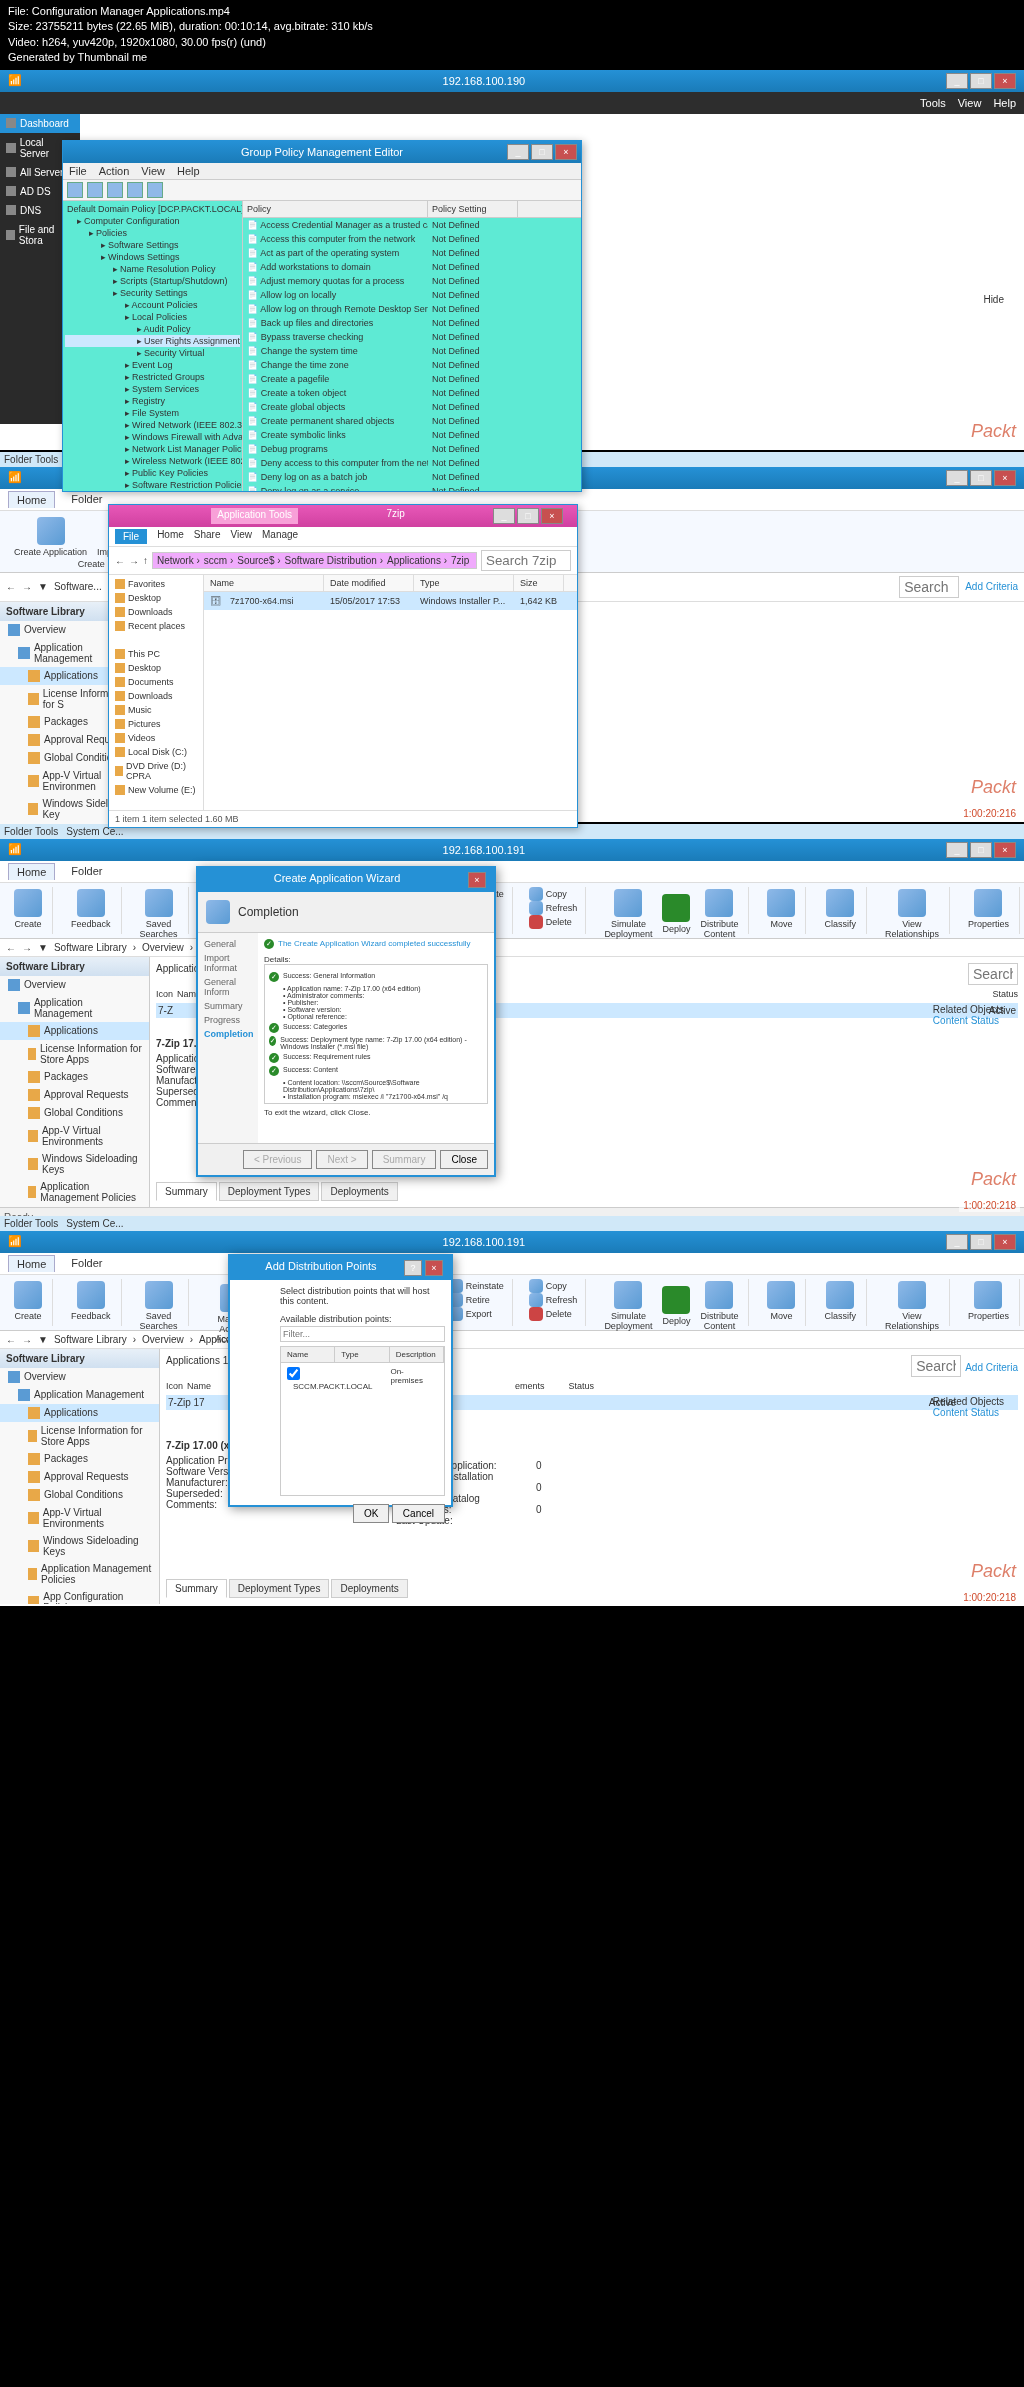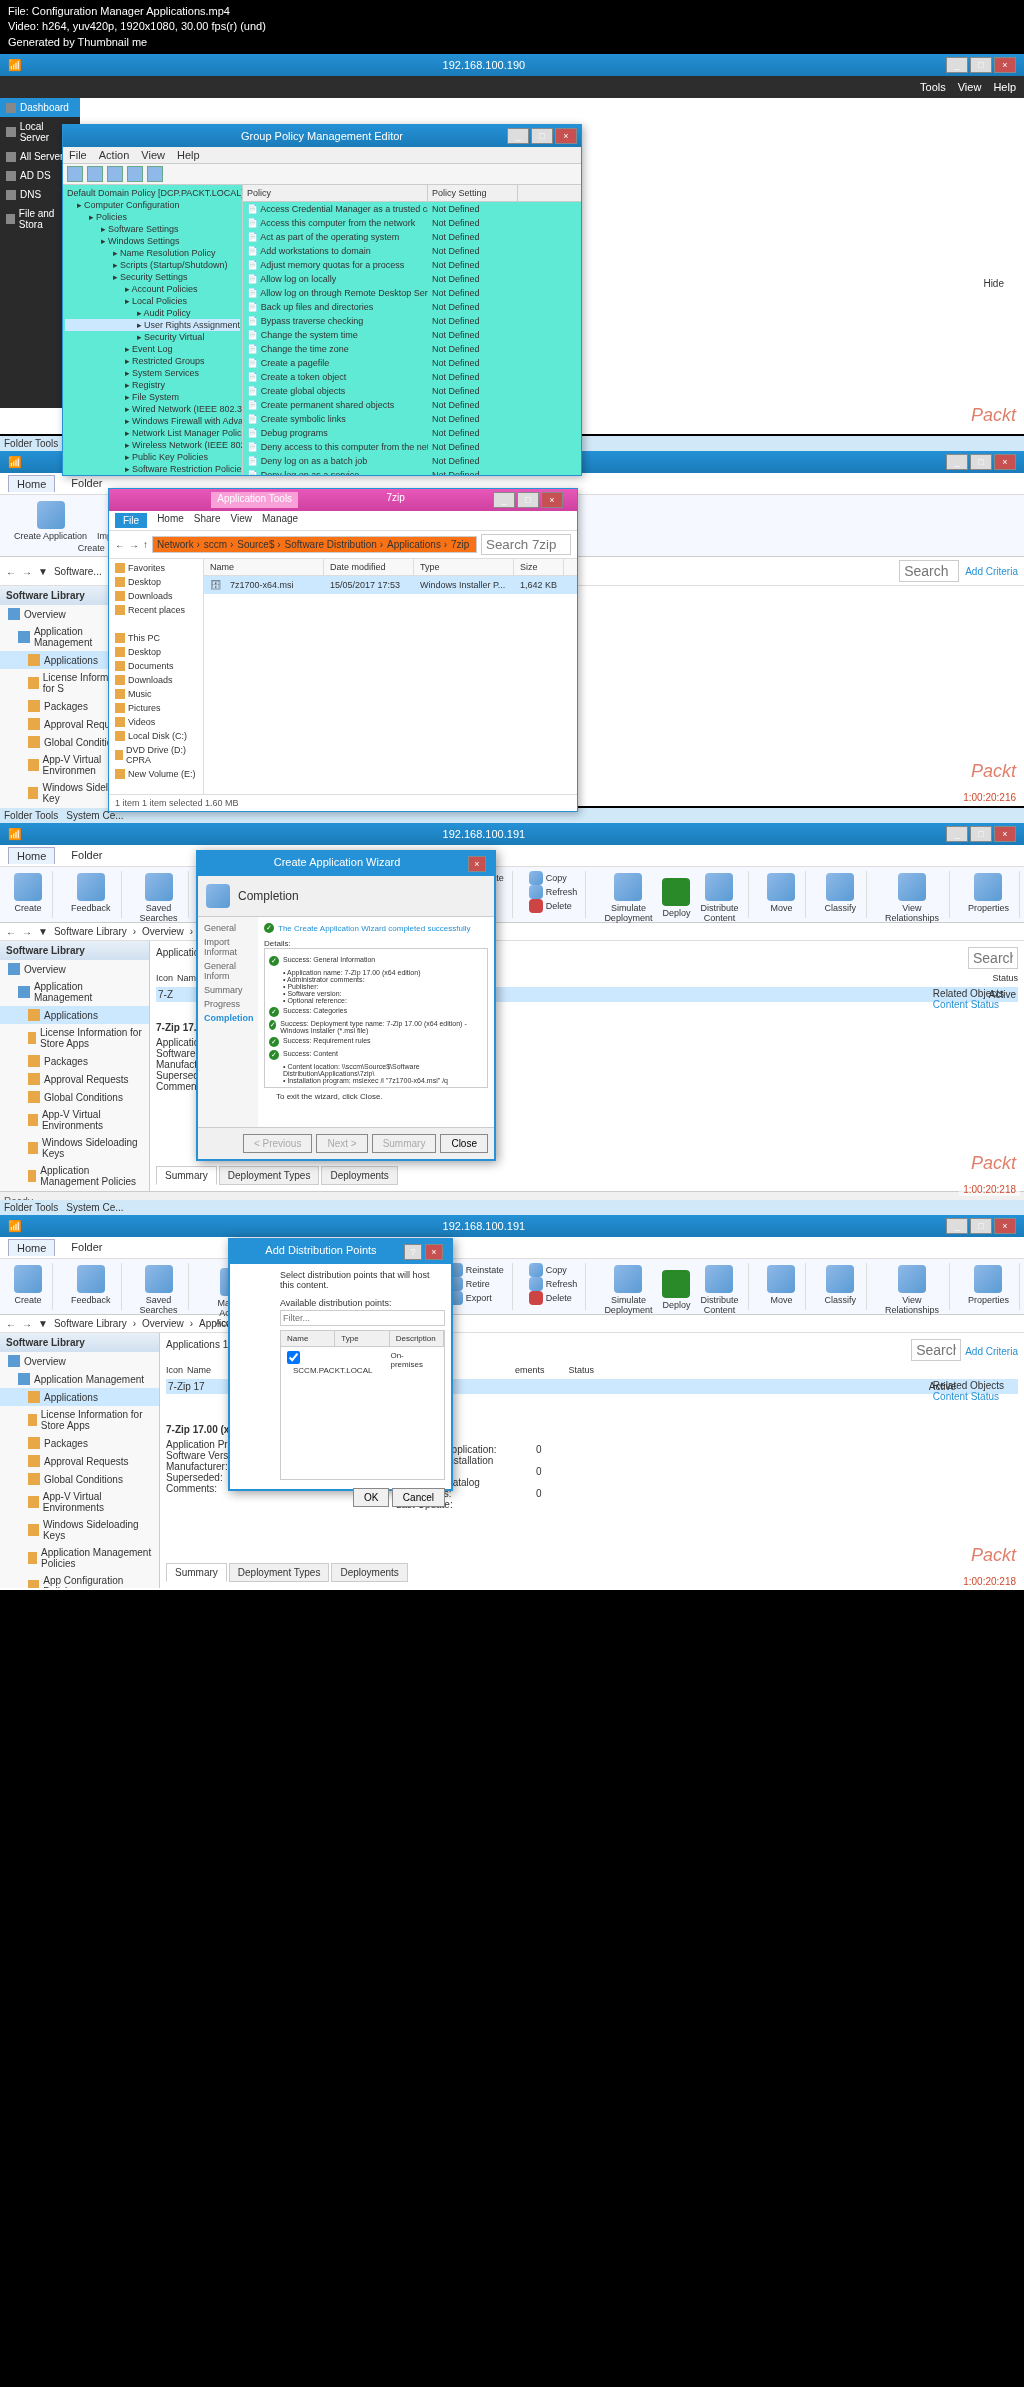--- a/index.html
+++ b/index.html
@@ -49,21 +49,21 @@
 .sccm-nav { width: 150px; background: #f8f8f8; border-right: 1px solid #ccc; font-size: 10px; overflow: auto; }
 .nav-header { background: linear-gradient(to bottom, #e8f0f8, #d0e0f0); padding: 4px 6px; font-weight: bold; }
 .nav-item { padding: 3px 6px 3px 20px; cursor: pointer; display: flex; align-items: center; gap: 4px; }
 .nav-item.sel { background: #cce8ff; }
 .nav-ico { width: 12px; height: 12px; background: #e8a848; display: inline-block; }
 .nav-ico.blue { background: #5a9bd4; }
 .explorer-window { position: absolute; left: 108px; top: 52px; width: 470px; background: #fff; border: 1px solid #2591d6; z-index: 10; box-shadow: 2px 2px 8px rgba(0,0,0,0.3); }
 .exp-title { background: linear-gradient(to bottom, #e858b8, #d040a0); color: #fff; padding: 3px 14px; display: flex; justify-content: space-between; font-size: 10px; }
 .exp-tabs { background: #fff; padding: 2px 6px; font-size: 10px; display: flex; gap: 10px; border-bottom: 1px solid #ddd; }
 .exp-addr { padding: 3px 6px; display: flex; gap: 4px; font-size: 10px; align-items: center; border-bottom: 1px solid #ddd; }
-.exp-path { flex: 1; background: #f97316; border: 1px solid #ccc; padding: 2px 4px; display: flex; gap: 4px; }
+.exp-path { flex: 1; background: #f0abfc; border: 1px solid #ccc; padding: 2px 4px; display: flex; gap: 4px; }
 .exp-search { width: 90px; border: 1px solid #ccc; padding: 2px 4px; color: #888; }
 .exp-body { display: flex; height: 235px; }
 .exp-nav { width: 95px; border-right: 1px solid #ddd; padding: 2px; font-size: 9px; overflow: auto; }
 .exp-nav-item { padding: 2px 4px; cursor: pointer; display: flex; gap: 3px; align-items: center; }
 .exp-list { flex: 1; }
 .exp-list-header { display: flex; background: #f8f8f8; border-bottom: 1px solid #ddd; font-size: 9px; }
 .exp-list-header span { padding: 3px 6px; border-right: 1px solid #ddd; }
 .exp-file-row { display: flex; padding: 3px 0; background: #cce8ff; font-size: 9px; }
 .exp-file-row span { padding: 1px 6px; }
 .exp-status { padding: 3px 6px; border-top: 1px solid #ddd; font-size: 9px; color: #555; }
@@ -100,20 +100,21 @@
 .bottom-strip { padding: 4px; font-size: 10px; color: #555; background: #f0f0f0; border-top: 1px solid #ccc; }
 .search-box { border: 1px solid #ccc; padding: 2px 4px; font-size: 14px; color: #888; }
 .ribbon-row { display: flex; gap: 6px; align-items: center; }
 .ribbon-small-btn { display: flex; gap: 3px; align-items: center; font-size: 9px; cursor: pointer; }
 </style>
 </head>
 <body>
 
 <div class="black-header">
   <div>File: Configuration Manager Applications.mp4</div>
+  <div>Size: 23755211 bytes (22.65 MiB), duration: 00:10:14, avg.bitrate: 310 kb/s</div>
   <div>Video: h264, yuv420p, 1920x1080, 30.00 fps(r) (und)</div>
   <div>Generated by Thumbnail me</div>
 </div>
 
 <div class="section" style="height:380px;">
   <div class="titlebar">
     <span>📶</span>
     <span>192.168.100.190</span>
     <div class="win-controls">
       <span class="win-btn">_</span>
@@ -713,21 +714,21 @@
               <span class="check-ico">✓</span>
               <span>Success: Content</span>
             </div>
             <div style="margin-left: 14px; white-space: pre-line;">• Content location: \\sccm\Source$\Software Distribution\Applications\7zip\
 • Installation program: msiexec /i "7z1700-x64.msi" /q</div>
             <div class="wizard-detail-item">
               <span class="check-ico">✓</span>
               <span>Success: Detection Method</span>
             </div>
           </div>
-        <div style="margin-top:4px;margin-left:12px;">To exit the wizard, click Close.</div>
+        <div style="margin-top:4px;">To exit the wizard, click Close.</div>
       </div>
     </div>
     <div class="wizard-buttons">
       <button class="wizard-btn" disabled="">&lt; Previous</button>
       <button class="wizard-btn" disabled="">Next &gt;</button>
       <button class="wizard-btn" disabled="">Summary</button>
       <button class="wizard-btn">Close</button>
     </div>
   </div>
   <div class="bottom-strip">Ready</div>

